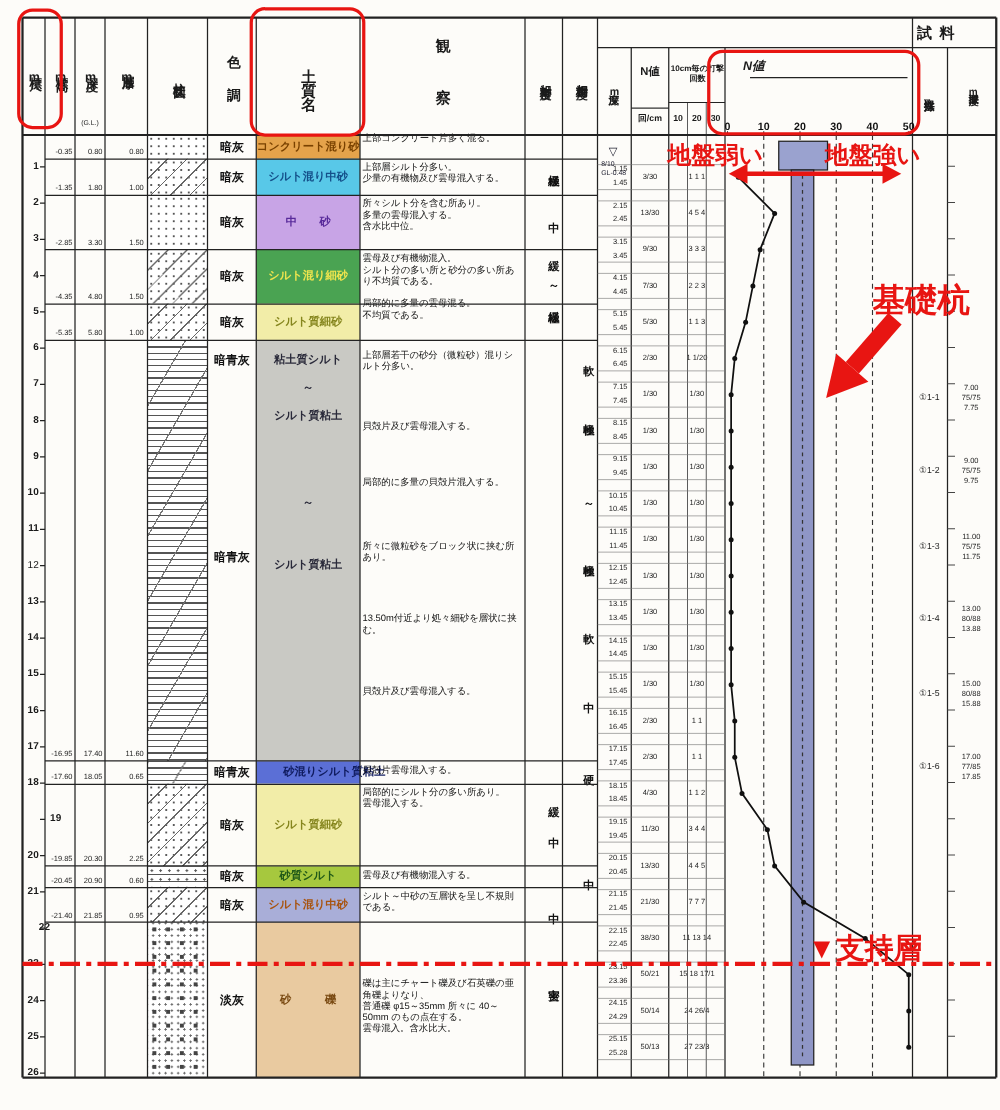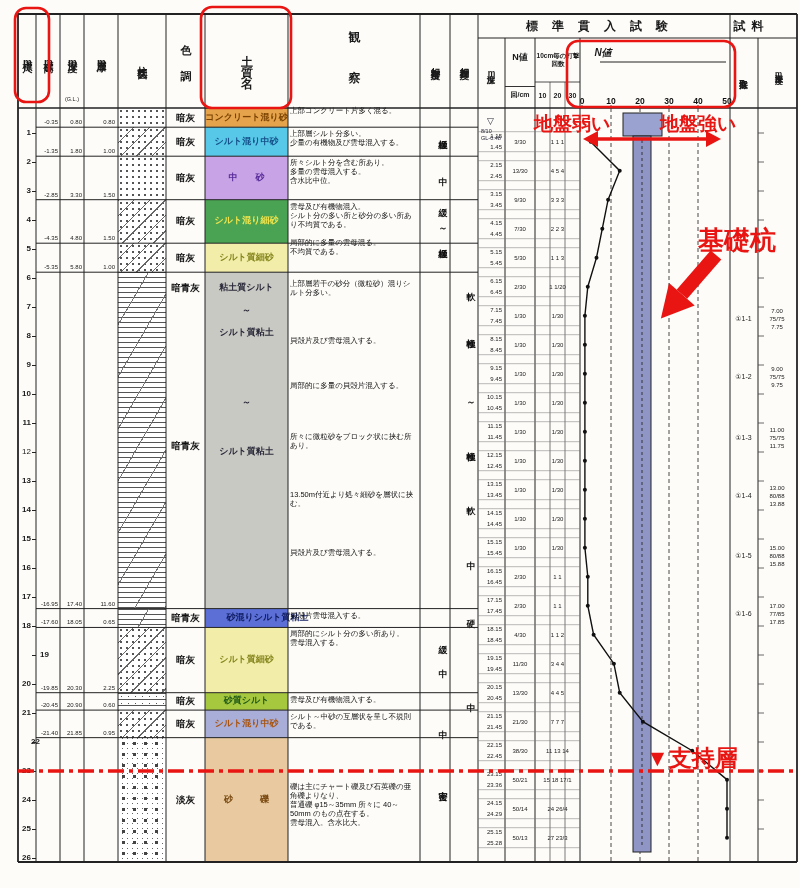--- a/index.html
+++ b/index.html
@@ -49,21 +49,20 @@
   <div class="hcell vtext" style="left:60px;width:24px;font-size:10px;">深度m</div>
   <div class="abs" style="left:60px;top:96px;width:24px;font-size:5.5px;text-align:center;">(G.L.)</div>
   <div class="hcell vtext" style="left:84px;width:34px;font-size:10px;">層厚m</div>
   <div class="hcell vtext" style="left:118px;width:48px;font-size:10px;">柱状図</div>
   <div class="hcell vtext" style="left:166px;width:39px;letter-spacing:26px;">色調</div>
   <div class="hcell vtext" style="left:205px;width:83px;letter-spacing:11px;font-size:12px;">土質名</div>
   <div class="hcell vtext" style="left:288px;width:132px;letter-spacing:40px;font-size:12px;">観察</div>
   <div class="hcell vtext" style="left:420px;width:30px;font-size:9.5px;letter-spacing:1px;">相対密度</div>
   <div class="hcell vtext" style="left:450px;width:28px;font-size:9.5px;letter-spacing:1px;">相対稠度</div>
 
-  <div class="hsub" style="left:478px;top:14px;width:252px;height:24px;font-size:12px;letter-spacing:14px;">標準貫入試験</div>
   <div class="hsub vtext" style="left:478px;top:38px;width:27px;height:70px;font-size:8.5px;">深度m</div>
   <div class="hsub" style="left:505px;top:42px;width:30px;height:30px;font-size:9px;">N値</div>
   <div class="hsub" style="left:505px;top:86px;width:30px;height:16px;font-size:7px;border-top:1px solid #333;">回/cm</div>
   <div class="hsub" style="left:536px;top:40px;width:44px;height:40px;font-size:6.5px;text-align:center;line-height:8px;font-weight:bold;">10cm毎の打撃回数</div>
   <div class="hsub" style="left:535px;top:84px;width:15px;height:22px;font-size:7px;">10</div>
   <div class="hsub" style="left:550px;top:84px;width:15px;height:22px;font-size:7px;">20</div>
   <div class="hsub" style="left:565px;top:84px;width:15px;height:22px;font-size:7px;">30</div>
   <div class="hsub" style="left:588px;top:46px;width:30px;height:14px;font-size:10px;font-style:italic;">N値</div>
   <div class="hsub" style="left:730px;top:14px;width:43px;height:24px;font-size:12px;letter-spacing:6px;">試料</div>
   <div class="hsub vtext" style="left:730px;top:38px;width:28px;height:70px;font-size:8.5px;">採取方法</div>

